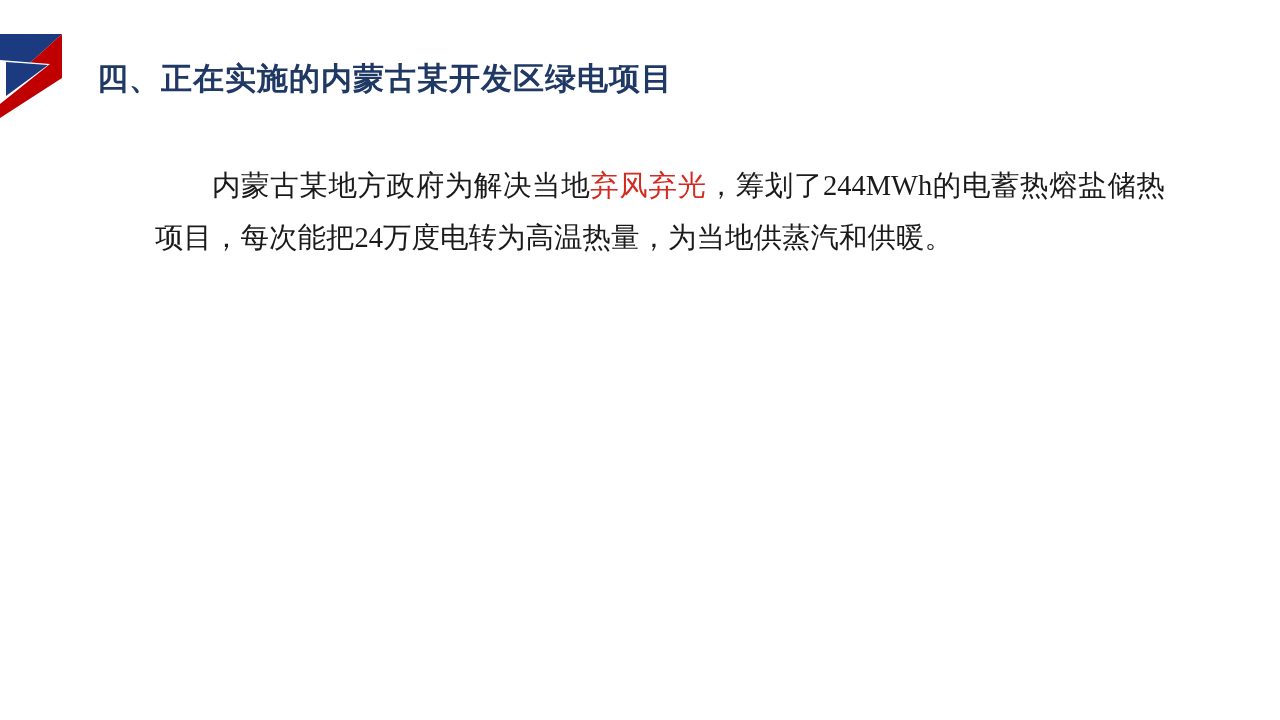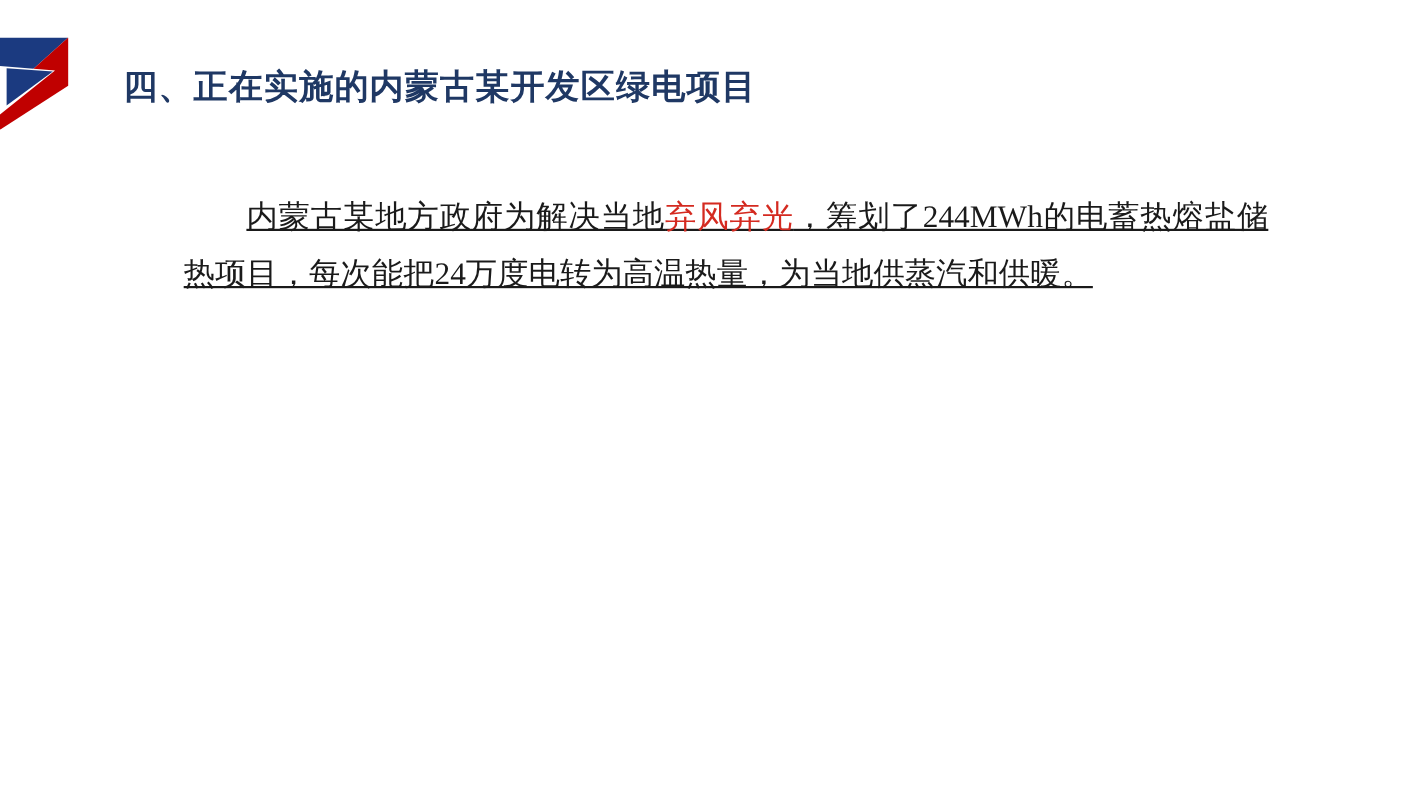--- a/index.html
+++ b/index.html
@@ -23,21 +23,21 @@
     width: 72px;
     height: 84px;
   }
   .corner-mark svg {
     display: block;
   }
 
   
   .slide-title {
     position: absolute;
-    left: 112px;
+    left: 97px;
     top: 58px;
     font-family: "Liberation Serif", serif;
     font-size: 31px;
     font-weight: bold;
     color: #1F3864;
     letter-spacing: 1px;
     white-space: nowrap;
   }
 
   
@@ -47,23 +47,22 @@
     top: 160px;
     width: 1010px;
     font-family: "Liberation Serif", serif;
     font-size: 28.5px;
     line-height: 52px;
     color: #1a1a1a;
     text-align: justify;
     text-justify: inter-ideograph;
   }
   .para {
-    margin: 12px;
+    margin: 0;
     text-indent: 2em;
-    text-decoration: underline;
   }
   .para + .para {
     margin-top: 0px;
   }
   .hl-red {
     color: #D42A20;
   }
 </style>
 </head>
 <body>

